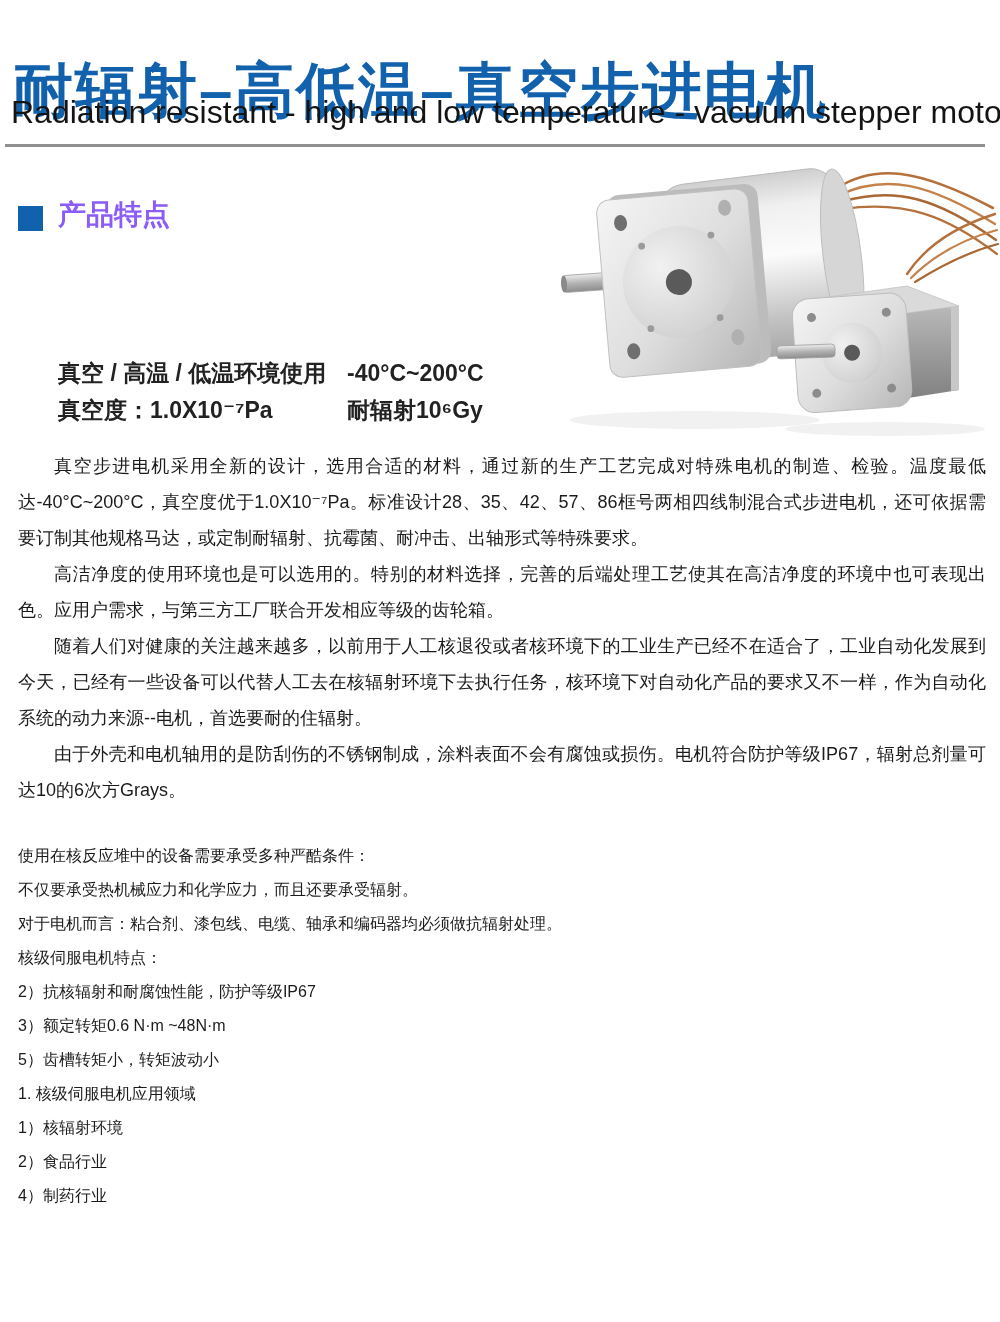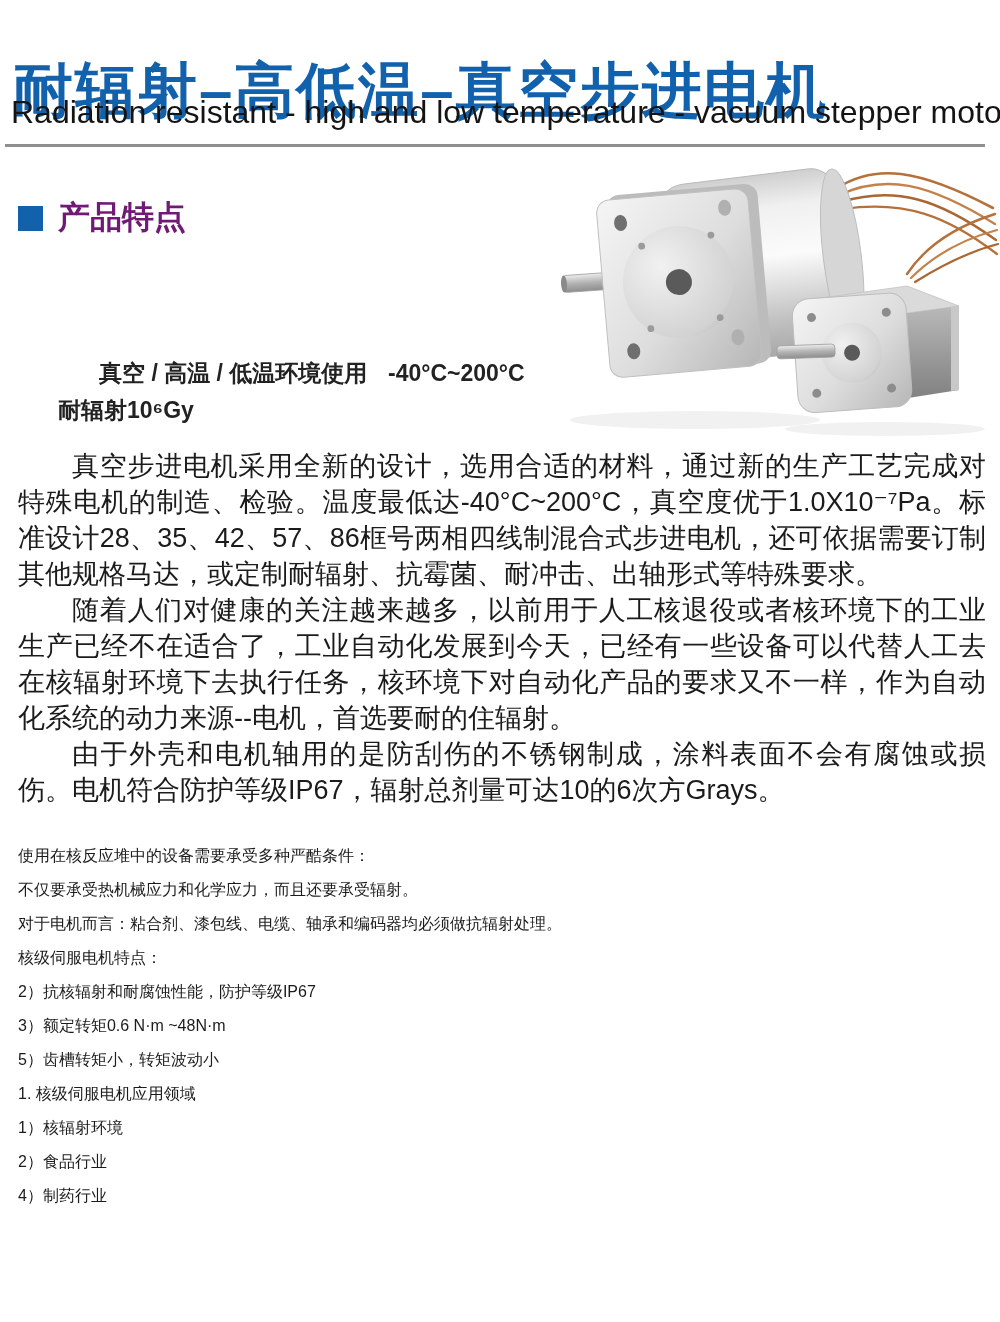--- a/index.html
+++ b/index.html
@@ -27,38 +27,38 @@
     position:absolute;left:5px;top:144px;
     width:980px;height:3px;background:#8f8f8f;
   }
   
   .bullet{
     position:absolute;left:18px;top:206px;
     width:25px;height:25px;background:#1261ac;
   }
   .section-title{
     position:absolute;left:58px;top:196px;
-    font-size:32px;font-weight:bold;color:#701a75;white-space:nowrap;
+    font-size:28px;font-weight:bold;color:#8b5cf6;white-space:nowrap;
   }
   
   .photo{
     position:absolute;left:555px;top:148px;width:445px;height:292px;
   }
   
   .specs{
     position:absolute;left:58px;top:355px;width:560px;
     font-size:23px;font-weight:bold;color:#222;
   }
   .spec-row{display:flex;line-height:37px;}
-  .spec-label{min-width:289px;margin-left:41px;}
+  .spec-label{min-width:289px;}
   .spec-value{}
   
   .paragraphs{
     position:absolute;left:18px;top:448px;width:968px;
-    font-size:27px;line-height:36px;text-align:justify;
+    font-size:18px;line-height:36px;text-align:justify;
   }
   .paragraphs p{margin:0;text-indent:2em;}
   
   .notes{
     position:absolute;left:18px;top:839px;width:968px;
     font-size:16px;line-height:34px;
   }
   .note-line{white-space:nowrap;}
 </style>
 </head>
@@ -174,26 +174,28 @@
       </g>
     </svg>
   </div>
 
   <div class="specs">
     <div class="spec-row">
       <span class="spec-label">真空 / 高温 / 低温环境使用</span>
       <span class="spec-value">-40°C~200°C</span>
     </div>
     <div class="spec-row">
+      <span class="spec-label">真空度：1.0X10⁻⁷Pa</span>
       <span class="spec-value">耐辐射10⁶Gy</span>
     </div>
   </div>
 
   <div class="paragraphs">
     <p>真空步进电机采用全新的设计，选用合适的材料，通过新的生产工艺完成对特殊电机的制造、检验。温度最低达-40°C~200°C，真空度优于1.0X10⁻⁷Pa。标准设计28、35、42、57、86框号两相四线制混合式步进电机，还可依据需要订制其他规格马达，或定制耐辐射、抗霉菌、耐冲击、出轴形式等特殊要求。</p>
+    <p>高洁净度的使用环境也是可以选用的。特别的材料选择，完善的后端处理工艺使其在高洁净度的环境中也可表现出色。应用户需求，与第三方工厂联合开发相应等级的齿轮箱。</p>
     <p>随着人们对健康的关注越来越多，以前用于人工核退役或者核环境下的工业生产已经不在适合了，工业自动化发展到今天，已经有一些设备可以代替人工去在核辐射环境下去执行任务，核环境下对自动化产品的要求又不一样，作为自动化系统的动力来源--电机，首选要耐的住辐射。</p>
     <p>由于外壳和电机轴用的是防刮伤的不锈钢制成，涂料表面不会有腐蚀或损伤。电机符合防护等级IP67，辐射总剂量可达10的6次方Grays。</p>
   </div>
 
   <div class="notes">
     <div class="note-line">使用在核反应堆中的设备需要承受多种严酷条件：</div>
     <div class="note-line">不仅要承受热机械应力和化学应力，而且还要承受辐射。</div>
     <div class="note-line">对于电机而言：粘合剂、漆包线、电缆、轴承和编码器均必须做抗辐射处理。</div>
     <div class="note-line">核级伺服电机特点：</div>
     <div class="note-line">2）抗核辐射和耐腐蚀性能，防护等级IP67</div>

